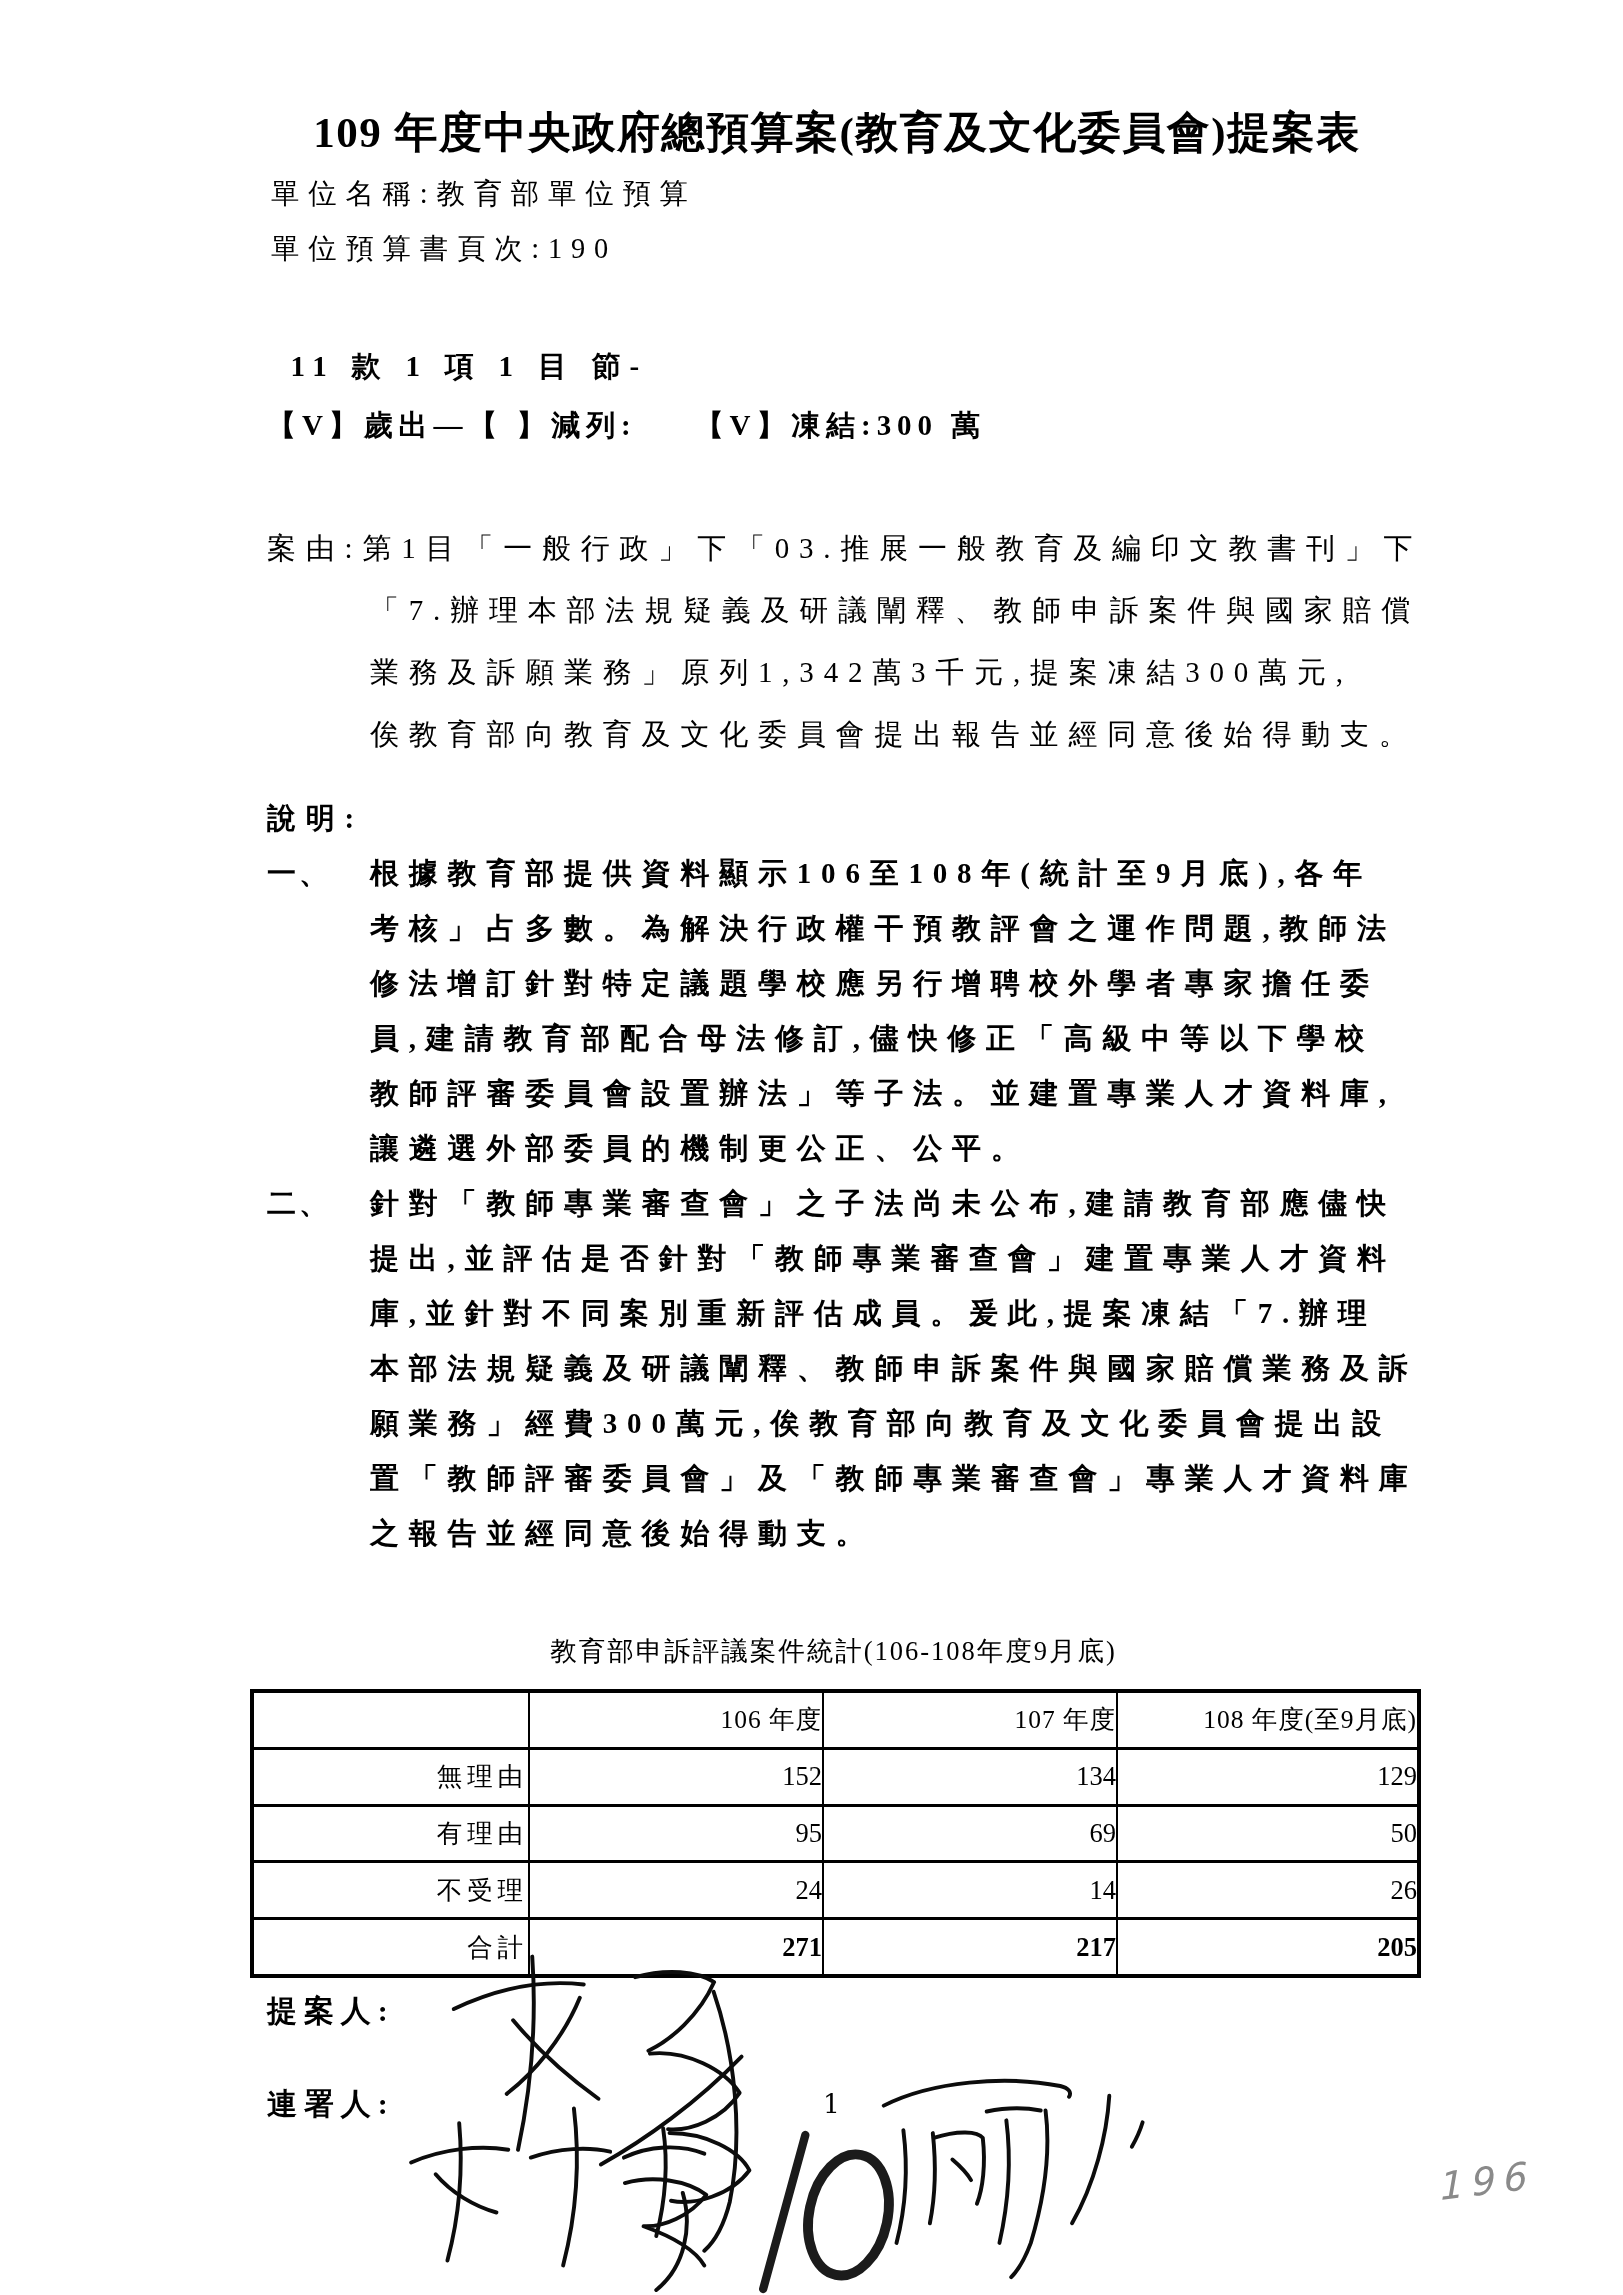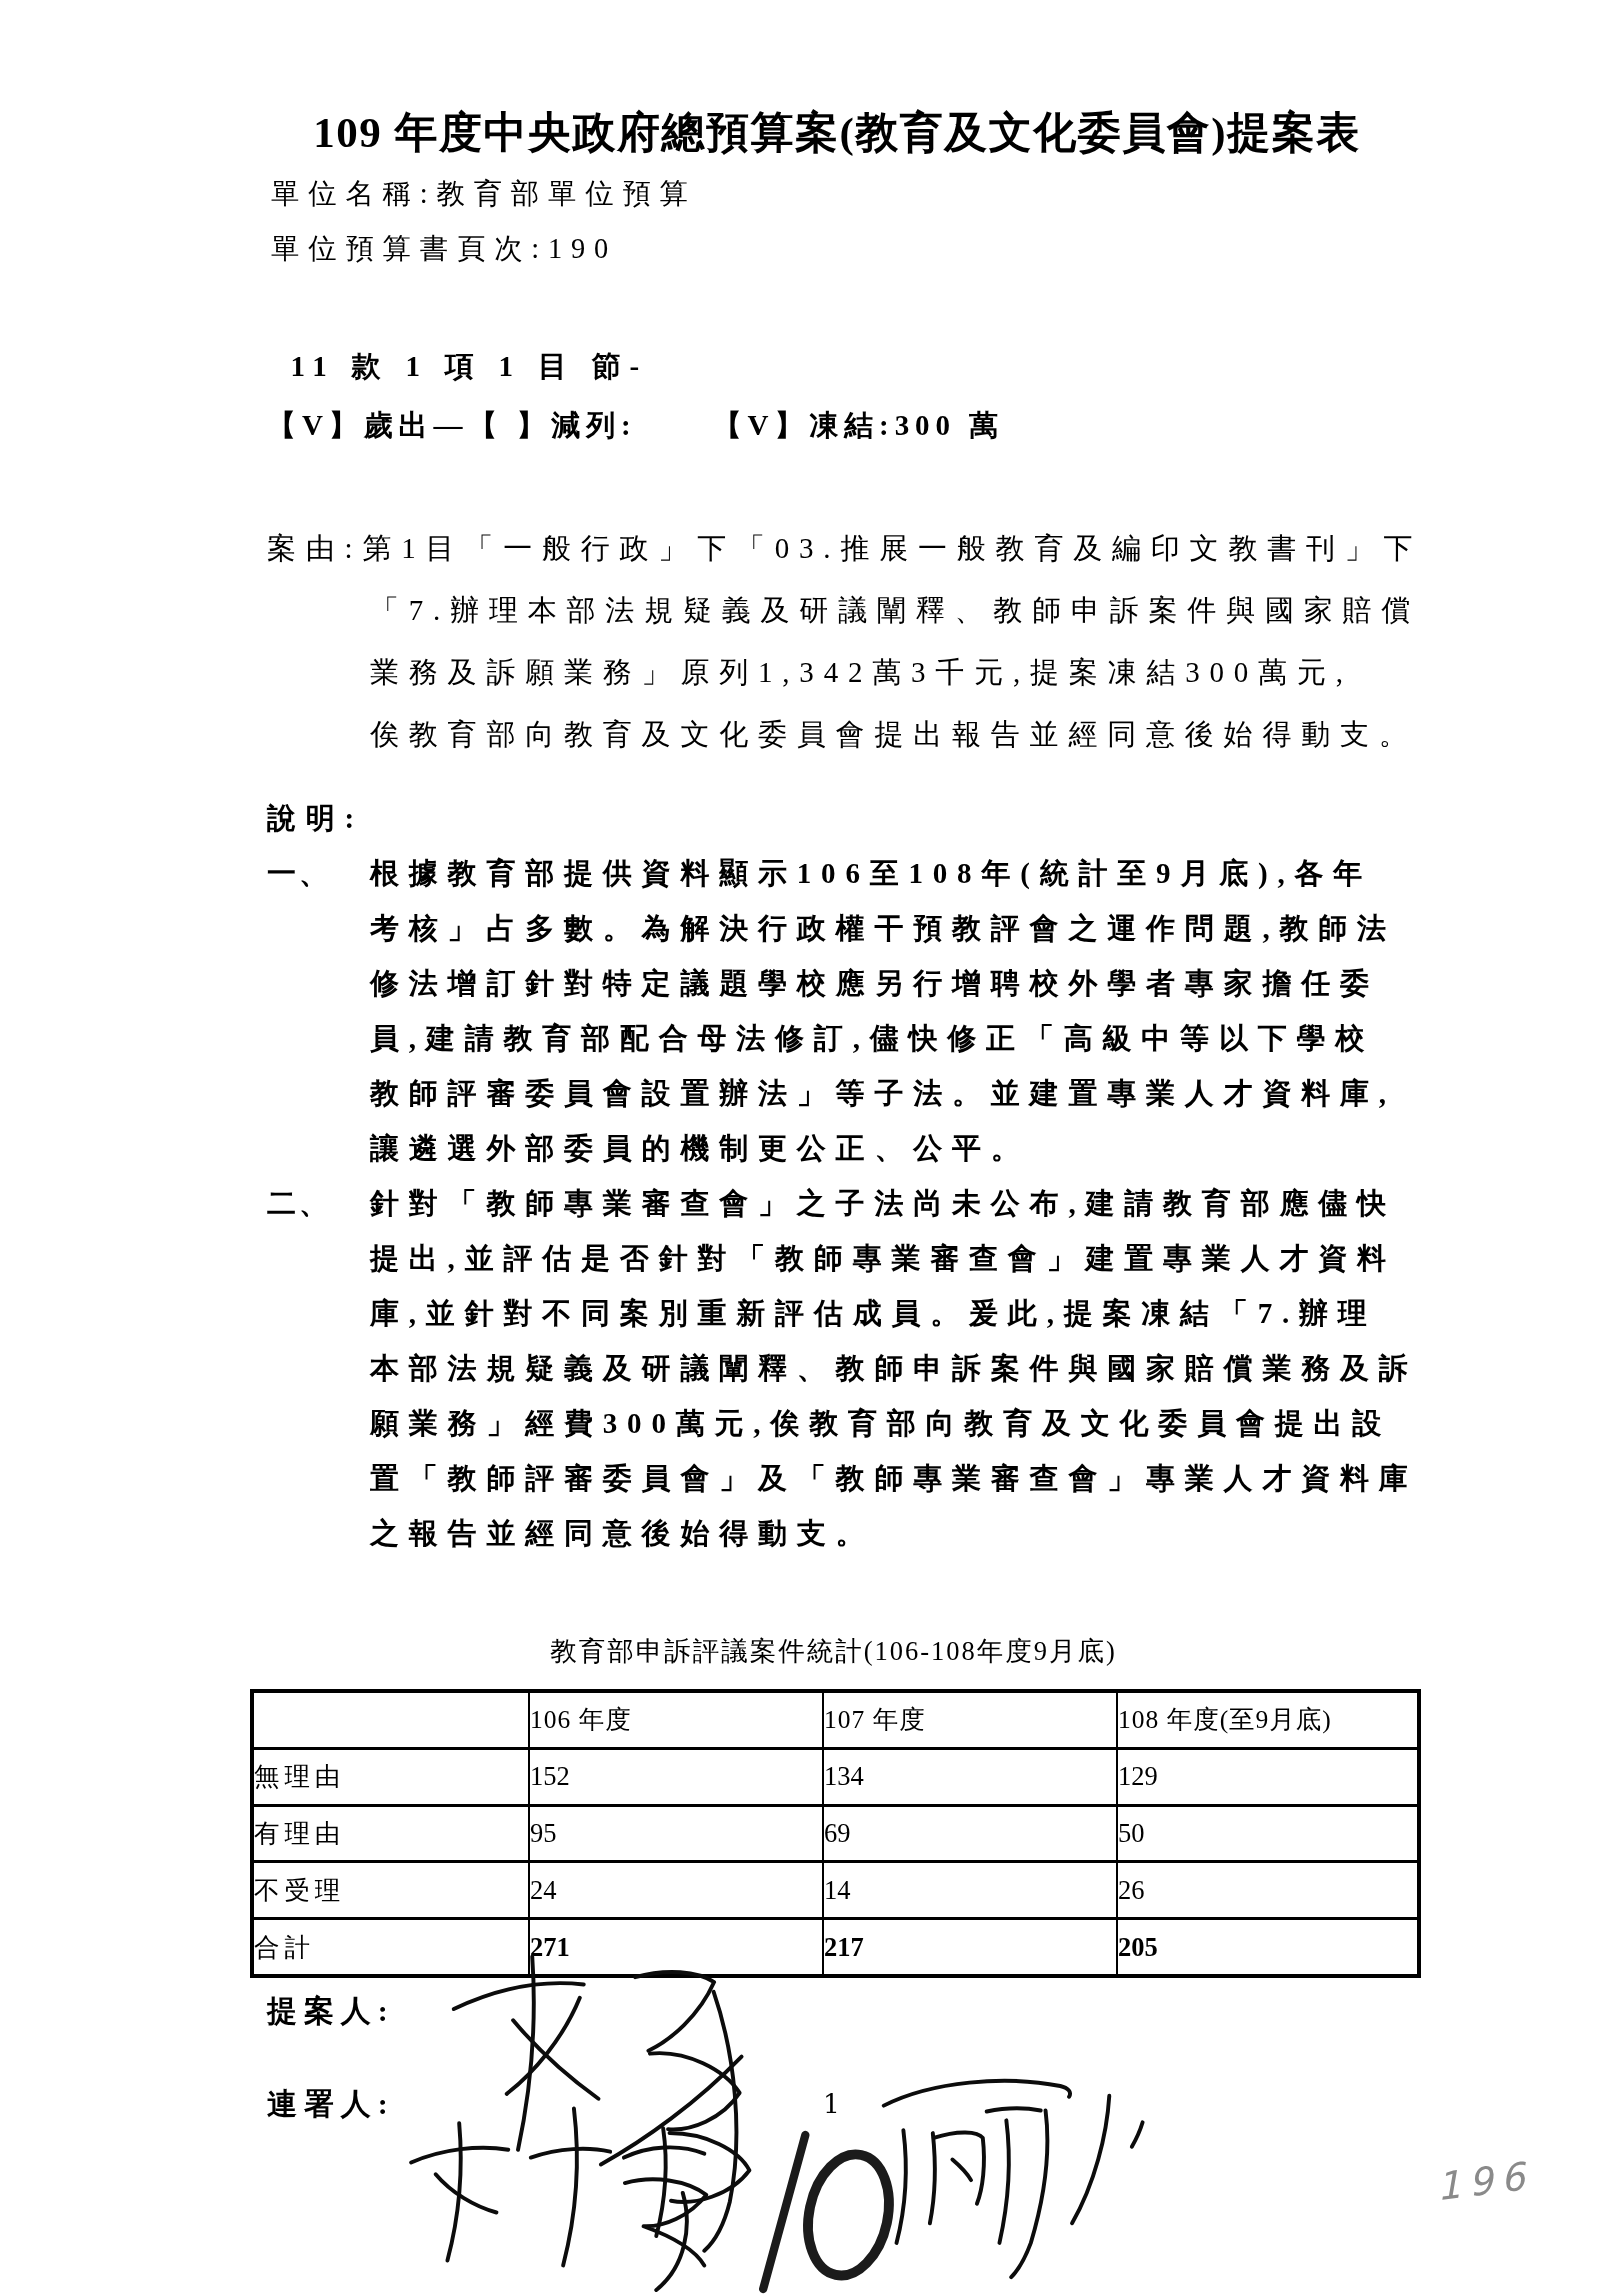--- a/index.html
+++ b/index.html
@@ -25,21 +25,21 @@
     left:271px;top:166px;
     font-size:28.4px;line-height:55px;
     letter-spacing:8.8px;white-space:nowrap;
   }
   .clause{
     left:267px;top:337px;
     font-size:29px;font-weight:700;
     line-height:59px;letter-spacing:5.9px;white-space:nowrap;
   }
   .clause .heading-line{padding-left:23.5px;letter-spacing:8.8px;}
-  .clause .freeze{display:inline-block;margin-left:76px;}
+  .clause .freeze{display:inline-block;margin-left:58px;}
   .case-block{
     left:267px;top:517px;
     font-size:29px;line-height:62px;
     letter-spacing:9.8px;white-space:nowrap;
   }
   .case-block .cont{padding-left:103px;}
   .explain{
     left:267px;top:791px;
     font-size:29px;line-height:55px;
     letter-spacing:9.8px;white-space:nowrap;font-weight:bold;
@@ -57,21 +57,21 @@
     border-collapse:collapse;table-layout:fixed;
     font-size:26.5px;
   }
   table.stats col.c0{width:277px;}
   table.stats col.c1{width:294px;}
   table.stats col.c2{width:294px;}
   table.stats col.c3{width:302px;}
   table.stats{border:4.4px solid #000;}
   table.stats td,table.stats th{
     border-left:2px solid #000;border-right:2px solid #000;
-    text-align:left;vertical-align:middle;
+    text-align:right;vertical-align:middle;
     font-weight:400;padding:0;
   }
   table.stats tr{border-top:3.9px solid #000;}
   table.stats tr.hdr{border-top:none;}
   table.stats tr.hdr th{font-size:25.5px;letter-spacing:1px;}
   table.stats td.rowlabel{font-size:25.5px;letter-spacing:4.9px;}
   table.stats tr.total td.val{font-weight:700;}
   .sig-label{
     left:267px;
     font-size:30px;font-weight:700;letter-spacing:6.9px;

